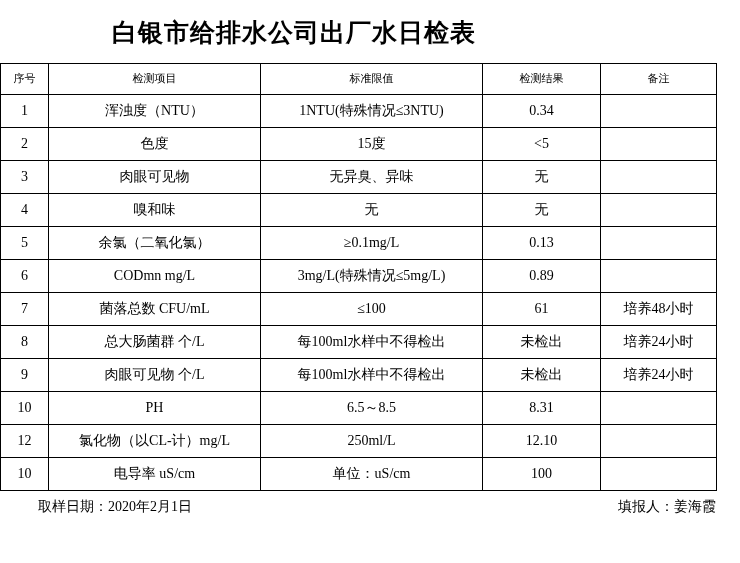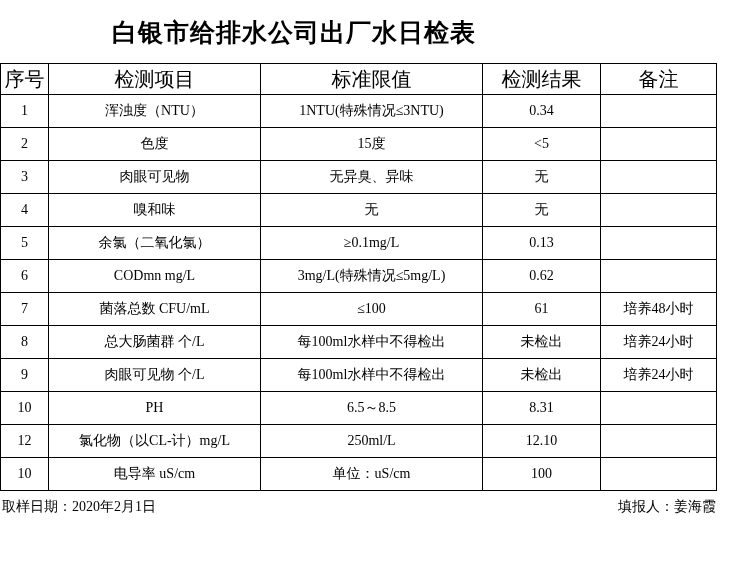--- a/index.html
+++ b/index.html
@@ -39,21 +39,21 @@
     border: 1px solid #000000;
     font-size: 14px;
     font-weight: normal;
     text-align: center;
     vertical-align: middle;
     height: 32px;
     padding: 0 2px;
     line-height: 1.25;
   }
   table.report thead td {
-    font-size: 20px;
+    font-size: 11px;
     height: 30px;
   }
   .col-no    { width: 48px; }
   .col-item  { width: 212px; }
   .col-std   { width: 222px; }
   .col-res   { width: 118px; }
   .col-note  { width: 116px; }
 
   .result-cell { font-family: Liberation Serif, serif; }
 
@@ -61,20 +61,21 @@
     width: 716px;
     margin: 0 auto;
     margin-top: 7px;
     display: flex;
     font-size: 14px;
   }
   .footer .f-left {
     width: 270px;
     text-align: left;
     padding-left: 2px;
+    margin-left: 36px;
   }
   .footer .f-mid {
     width: 280px;
     text-align: left;
   }
   .footer .f-right {
     flex: 1;
     text-align: right;
   }
 </style>
@@ -135,21 +136,21 @@
         <td>5</td>
         <td>余氯（二氧化氯）</td>
         <td>≥0.1mg/L</td>
         <td class="result-cell">0.13</td>
         <td></td>
       </tr>
       <tr>
         <td>6</td>
         <td>CODmn mg/L</td>
         <td>3mg/L(特殊情况≤5mg/L)</td>
-        <td class="result-cell">0.62</td>
+        <td class="result-cell">0.89</td>
         <td></td>
       </tr>
       <tr>
         <td>7</td>
         <td>菌落总数  CFU/mL</td>
         <td>≤100</td>
         <td class="result-cell">61</td>
         <td>培养48小时</td>
       </tr>
       <tr>

